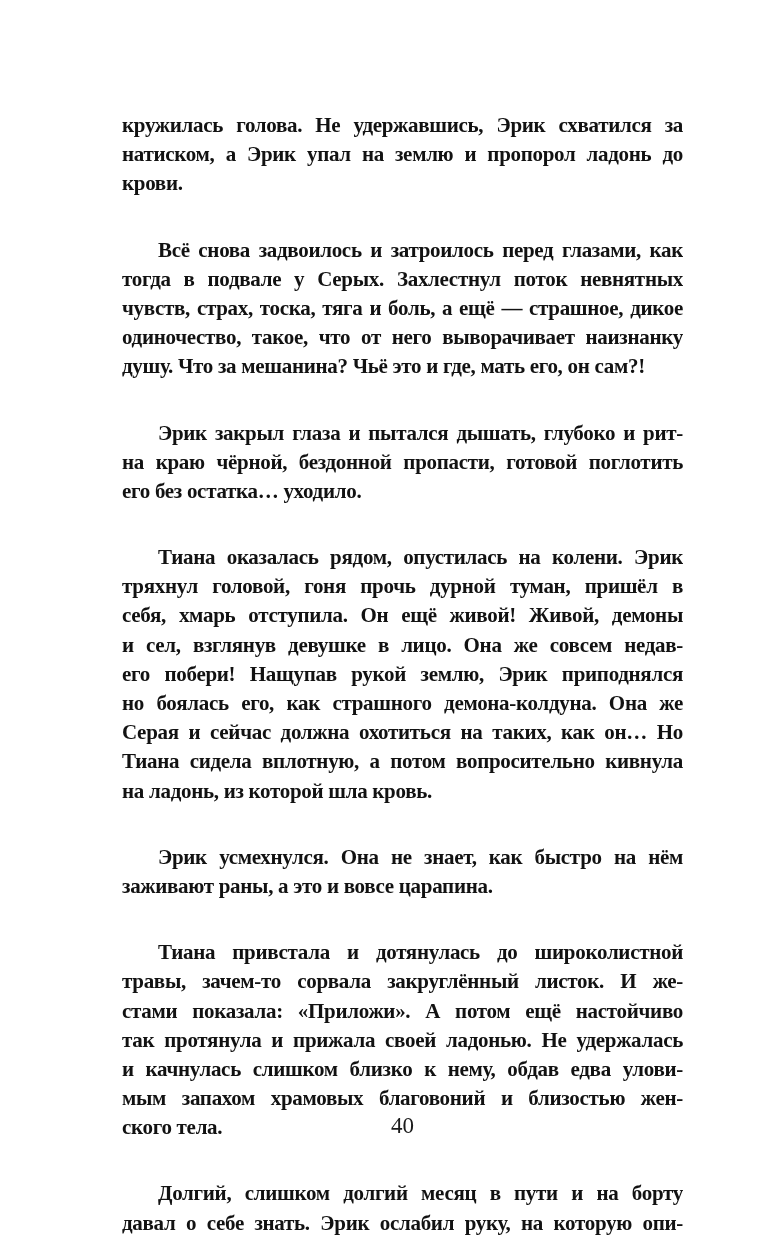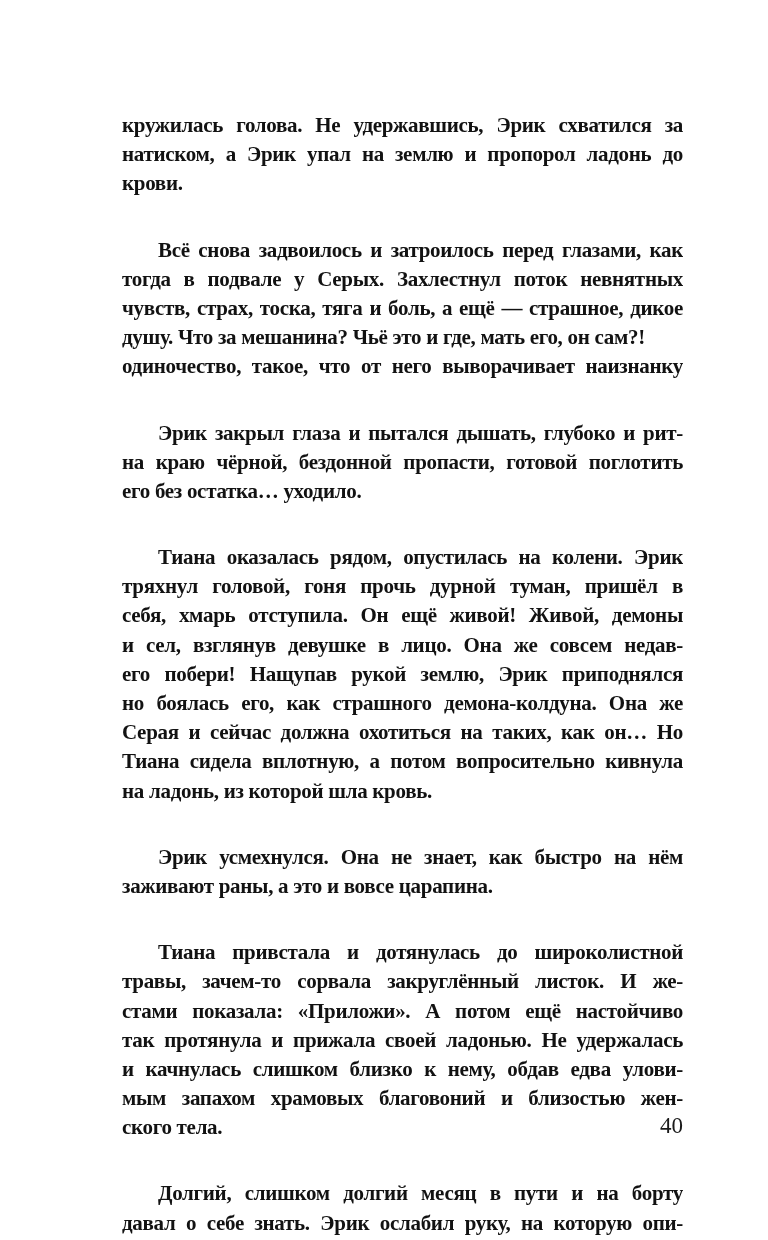--- a/index.html
+++ b/index.html
@@ -36,21 +36,21 @@
   .ln.ind { padding-left: 36px; margin-top: 37px; }
   .ln.last {
     text-align: center;
     text-align-last: left;
   }
   .folio {
     position: absolute;
     left: 122px;
     top: 1113px;
     width: 561px;
-    text-align: right;
+    text-align: center;
     font-size: 23px;
     font-weight: 400;
     color: #1a1a1a;
   }
 </style>
 </head>
 <body>
 
 <div class="page">
   <div class="text-block">
@@ -58,22 +58,22 @@
     <div class="para">
       <div class="ln">кружилась голова. Не удержавшись, Эрик схватился за</div>
       <div class="ln">натиском, а Эрик упал на землю и пропорол ладонь до</div>
       <div class="ln last">крови.</div>
     </div>
 
     <div class="para">
       <div class="ln ind">Всё снова задвоилось и затроилось перед глазами, как</div>
       <div class="ln">тогда в подвале у Серых. Захлестнул поток невнятных</div>
       <div class="ln">чувств, страх, тоска, тяга и боль, а ещё — страшное, дикое</div>
+      <div class="ln">одиночество, такое, что от него выворачивает наизнанку</div>
       <div class="ln last">душу. Что за мешанина? Чьё это и где, мать его, он сам?!</div>
-      <div class="ln">одиночество, такое, что от него выворачивает наизнанку</div>
     </div>
 
     <div class="para">
       <div class="ln ind">Эрик закрыл глаза и пытался дышать, глубоко и рит-</div>
       <div class="ln">на краю чёрной, бездонной пропасти, готовой поглотить</div>
       <div class="ln last">его без остатка… уходило.</div>
     </div>
 
     <div class="para">
       <div class="ln ind">Тиана оказалась рядом, опустилась на колени. Эрик</div>

